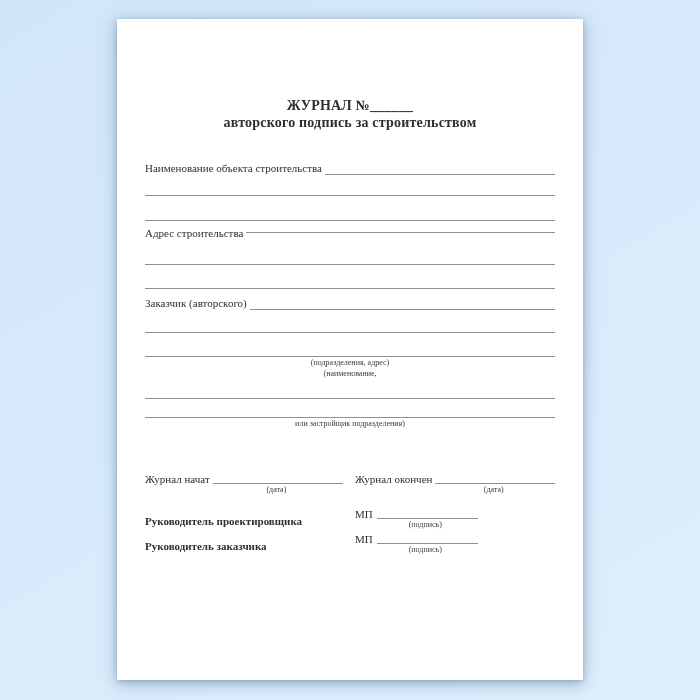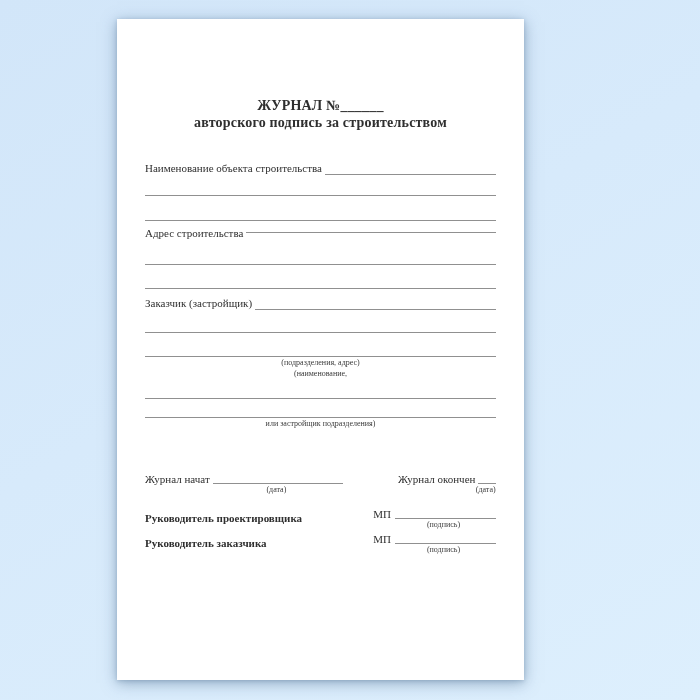--- a/index.html
+++ b/index.html
@@ -4,21 +4,21 @@
 <style>
   * { margin:0; padding:0; box-sizing:border-box; }
   html,body { width:700px; height:700px; }
   body {
     font-family: "Liberation Serif", "DejaVu Serif", serif;
     background: linear-gradient(150deg, #d2e6f9 0%, #d7eafb 45%, #ddeffd 100%);
     position: relative;
     overflow: hidden;
   }
   .paper {
-    position:absolute; left:117px; top:19px; width:407px; height:661px;
+    position:absolute; left:117px; top:19px; width:466px; height:661px;
     background:#ffffff;
     box-shadow: 0 3px 14px rgba(84,115,150,.55), 0 1px 4px rgba(84,115,150,.30);
     overflow:hidden;
   }
   .content {
     position:absolute; left:28px; right:28px; top:0; bottom:0;
     color:#2f2f2f;
   }
   .title { padding-top:78px; text-align:center; font-weight:bold; font-size:14px; line-height:17px; letter-spacing:.2px; }
   .row { display:flex; align-items:flex-end; }
@@ -26,21 +26,21 @@
   .fill { flex:1; border-bottom:1px solid #909090; margin-left:3px; }
   .line-full { border-bottom:1px solid #909090; }
   .cap { font-size:8px; color:#3a3a3a; text-align:center; line-height:10px; margin-top:1px; }
   .bold { font-weight:bold; }
   
   .r1  { margin-top:22px; height:22px; }
   .h21 { height:21px; } .h23 { height:23px;align-items:center; } .h24 { height:24px; } .h25 { height:25px; }
   .h14 { height:14px; } .h19 { height:19px; } .h20 { height:20px; }
   .fcol { display:flex; flex-direction:column; flex:1; }
   .fcol .fline { border-bottom:1px solid #909090; height:14px; margin-left:3px; }
-  .f-row { display:flex; align-items:center;gap:43px; }
+  .f-row { display:flex; align-items:flex-end; }
   .f-left { width:210px; display:flex; align-items:flex-start; }
   .f-right { flex:1; display:flex; align-items:flex-start; }
   .footer1 { margin-top:41px; }
   .footer2 { margin-top:10px; }
   .mp-fill { flex:0 0 105px; display:flex; flex-direction:column; }
   .mp-fill .fline { border-bottom:1px solid #909090; height:14px; margin-left:4px; }
   .f-lbl { font-size:11px; line-height:18px; white-space:nowrap; }
 </style>
 </head>
 <body>
@@ -61,21 +61,21 @@
     <div class="line-full h25"></div>
 
     <div class="row h23">
       <span class="lbl">Адрес строительства</span>
       <span class="fill"></span>
     </div>
     <div class="line-full h21"></div>
     <div class="line-full h24"></div>
 
     <div class="row h21">
-      <span class="lbl">Заказчик (застройщик)</span>
+      <span class="lbl">Заказчик (авторского)</span>
       <span class="fill"></span>
     </div>
     <div class="line-full h23"></div>
     <div class="line-full h24"></div>
     <div class="cap">(подразделения, адрес)</div>
 
     <div class="cap">(наименование,</div>
     <div class="line-full h20"></div>
     <div class="line-full h19"></div>
     <div class="cap">или застройщик подразделения)</div>

